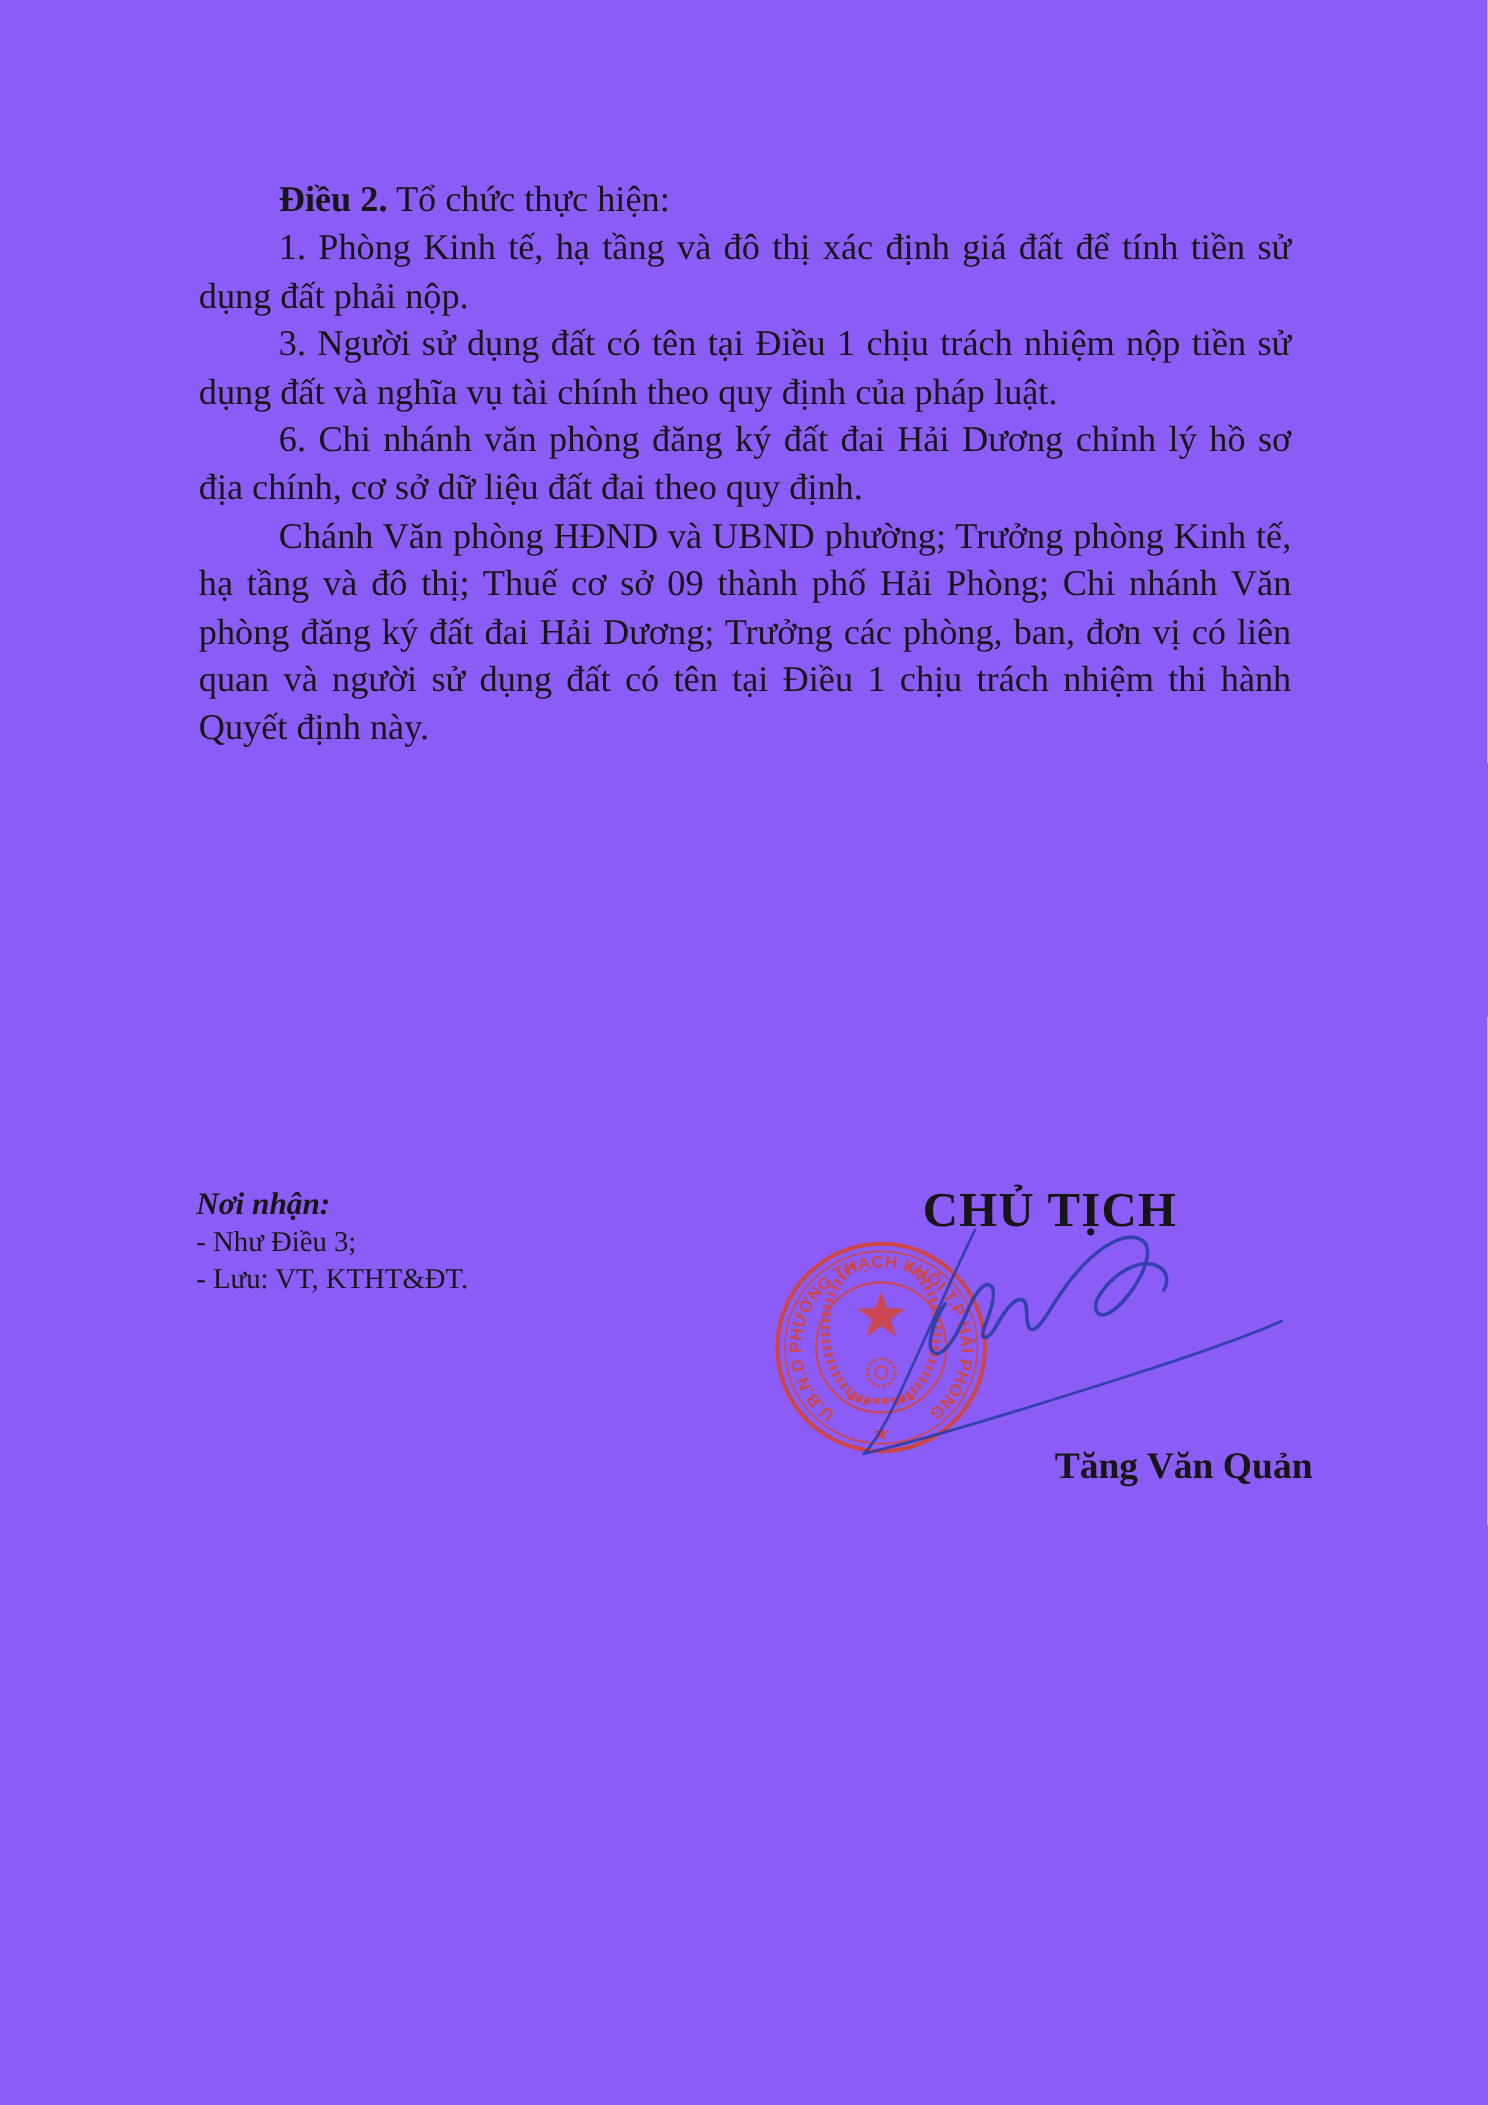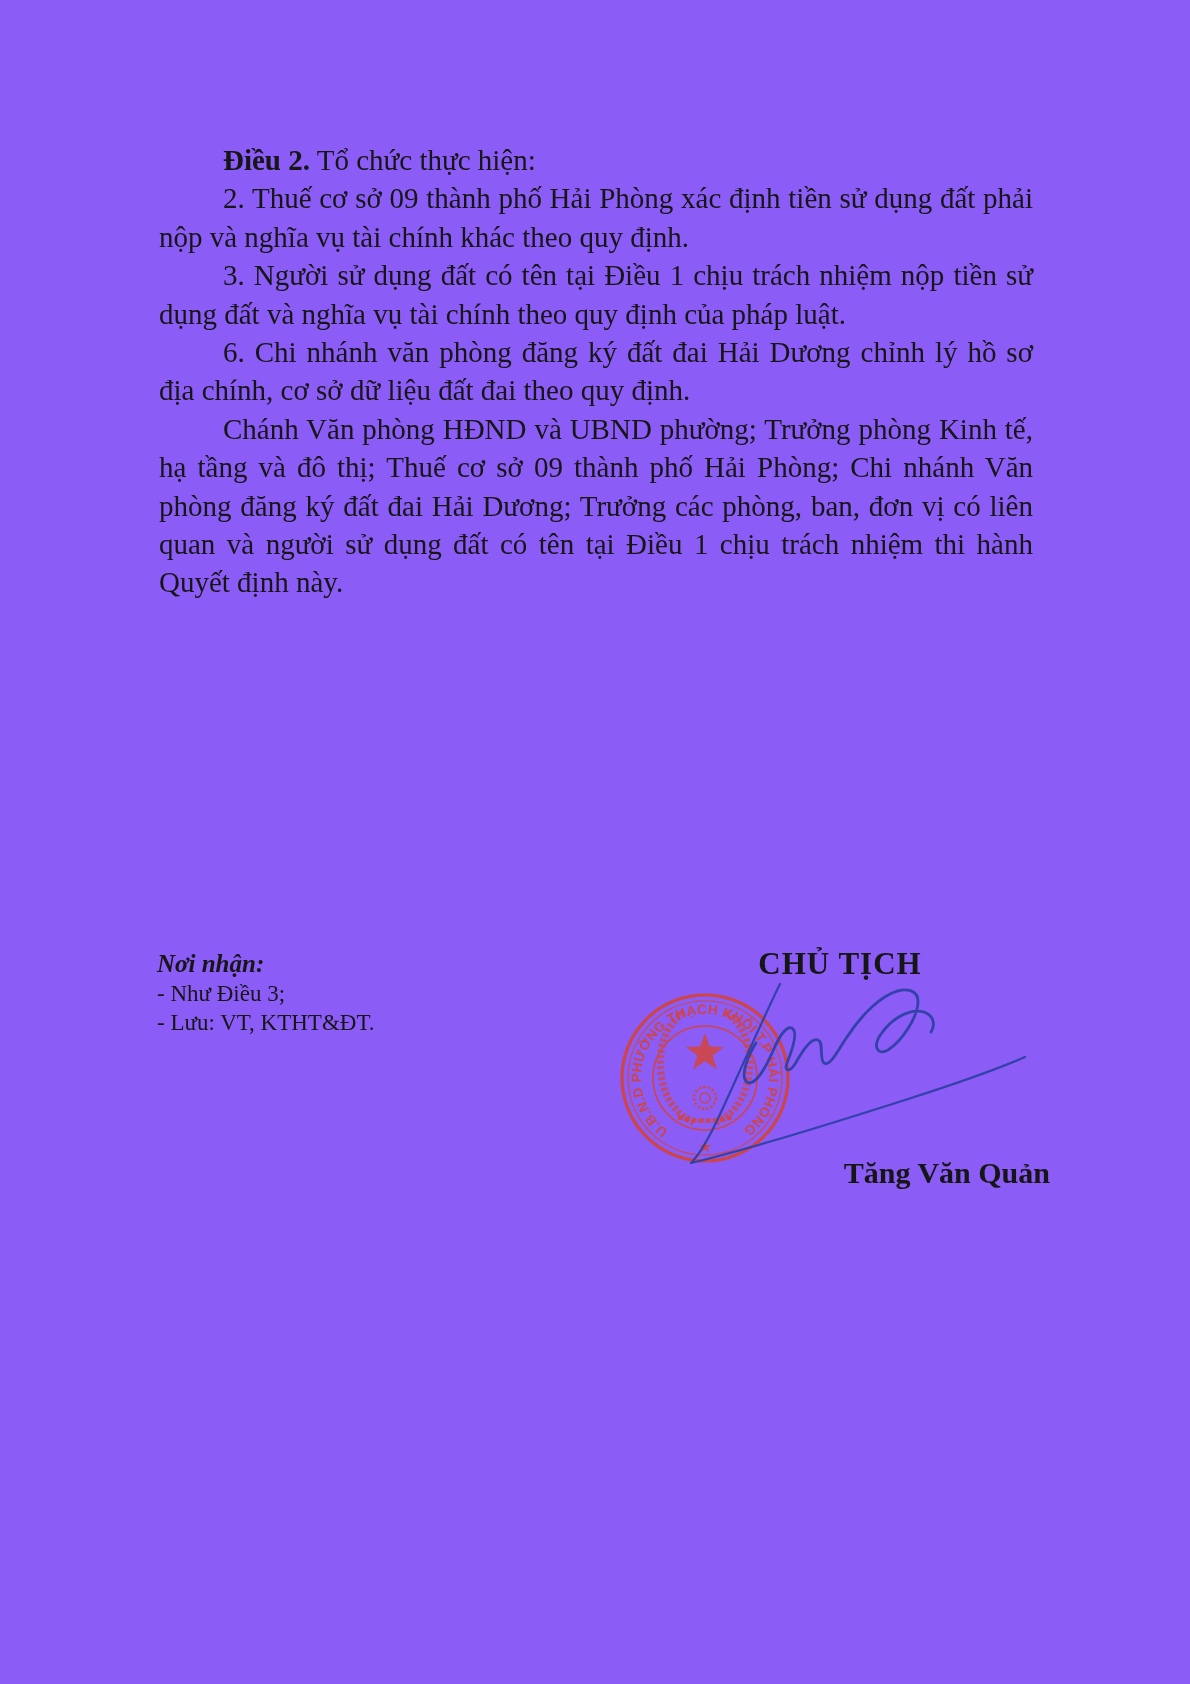--- a/index.html
+++ b/index.html
@@ -19,21 +19,21 @@
   .content b{font-weight:bold;}
   .recipients{
     position:absolute;left:157px;top:948px;
     font-size:23px;line-height:29px;
   }
   .recipients .heading{font-weight:bold;font-style:italic;font-size:25px;line-height:31px;}
   .president-block{
     position:absolute;left:640px;top:946px;width:400px;
     text-align:center;
   }
-  .president-title{font-weight:bold;font-size:31px;letter-spacing:1px;text-align:center;}
+  .president-title{font-weight:bold;font-size:39px;letter-spacing:1px;text-align:center;}
   .signer-name{
     position:absolute;left:640px;top:1156px;width:410px;
     text-align:right;font-weight:bold;font-size:30px;
   }
   svg.overlay{position:absolute;left:0;top:0;pointer-events:none;}
   .stamp-ring{fill:none;stroke:var(--stamp-red,#cf4545);}
   .stamp-wreath{fill:none;stroke:var(--stamp-red,#cf4545);opacity:.8;}
   .stamp-detail{fill:none;stroke:var(--stamp-red,#cf4545);opacity:.9;}
   .stamp-star-fill{fill:var(--stamp-red,#cf4545);opacity:.92;}
   .stamp-curved-text{
@@ -47,21 +47,21 @@
   }
   .sig{fill:none;stroke:var(--signature-blue,#2e3fa6);stroke-linecap:round;stroke-linejoin:round;opacity:.95;}
 </style>
 </head>
 <body>
 
 <div class="page">
 
   <div class="content">
     <p><b>Điều 2.</b><span> Tổ chức thực hiện:</span></p>
-    <p>2. Thuế cơ sở 09 thành phố Hải Phòng xác định tiền sử dụng đất phải nộp và nghĩa vụ tài chính khác theo quy định.</p>
+    <p>1. Phòng Kinh tế, hạ tầng và đô thị xác định giá đất để tính tiền sử dụng đất phải nộp.</p>
     <p>3. Người sử dụng đất có tên tại Điều 1 chịu trách nhiệm nộp tiền sử dụng đất và nghĩa vụ tài chính theo quy định của pháp luật.</p>
     <p>6. Chi nhánh văn phòng đăng ký đất đai Hải Dương chỉnh lý hồ sơ địa chính, cơ sở dữ liệu đất đai theo quy định.</p>
     <p>Chánh Văn phòng HĐND và UBND phường; Trưởng phòng Kinh tế, hạ tầng và đô thị; Thuế cơ sở 09 thành phố Hải Phòng; Chi nhánh Văn phòng đăng ký đất đai Hải Dương; Trưởng các phòng, ban, đơn vị có liên quan và người sử dụng đất có tên tại Điều 1 chịu trách nhiệm thi hành Quyết định này.</p>
   </div>
 
   <div class="recipients">
     <div class="heading">Nơi nhận:</div>
     <div>- Như Điều 3;</div>
     <div>- Lưu: VT, KTHT&amp;ĐT.</div>
   </div>

